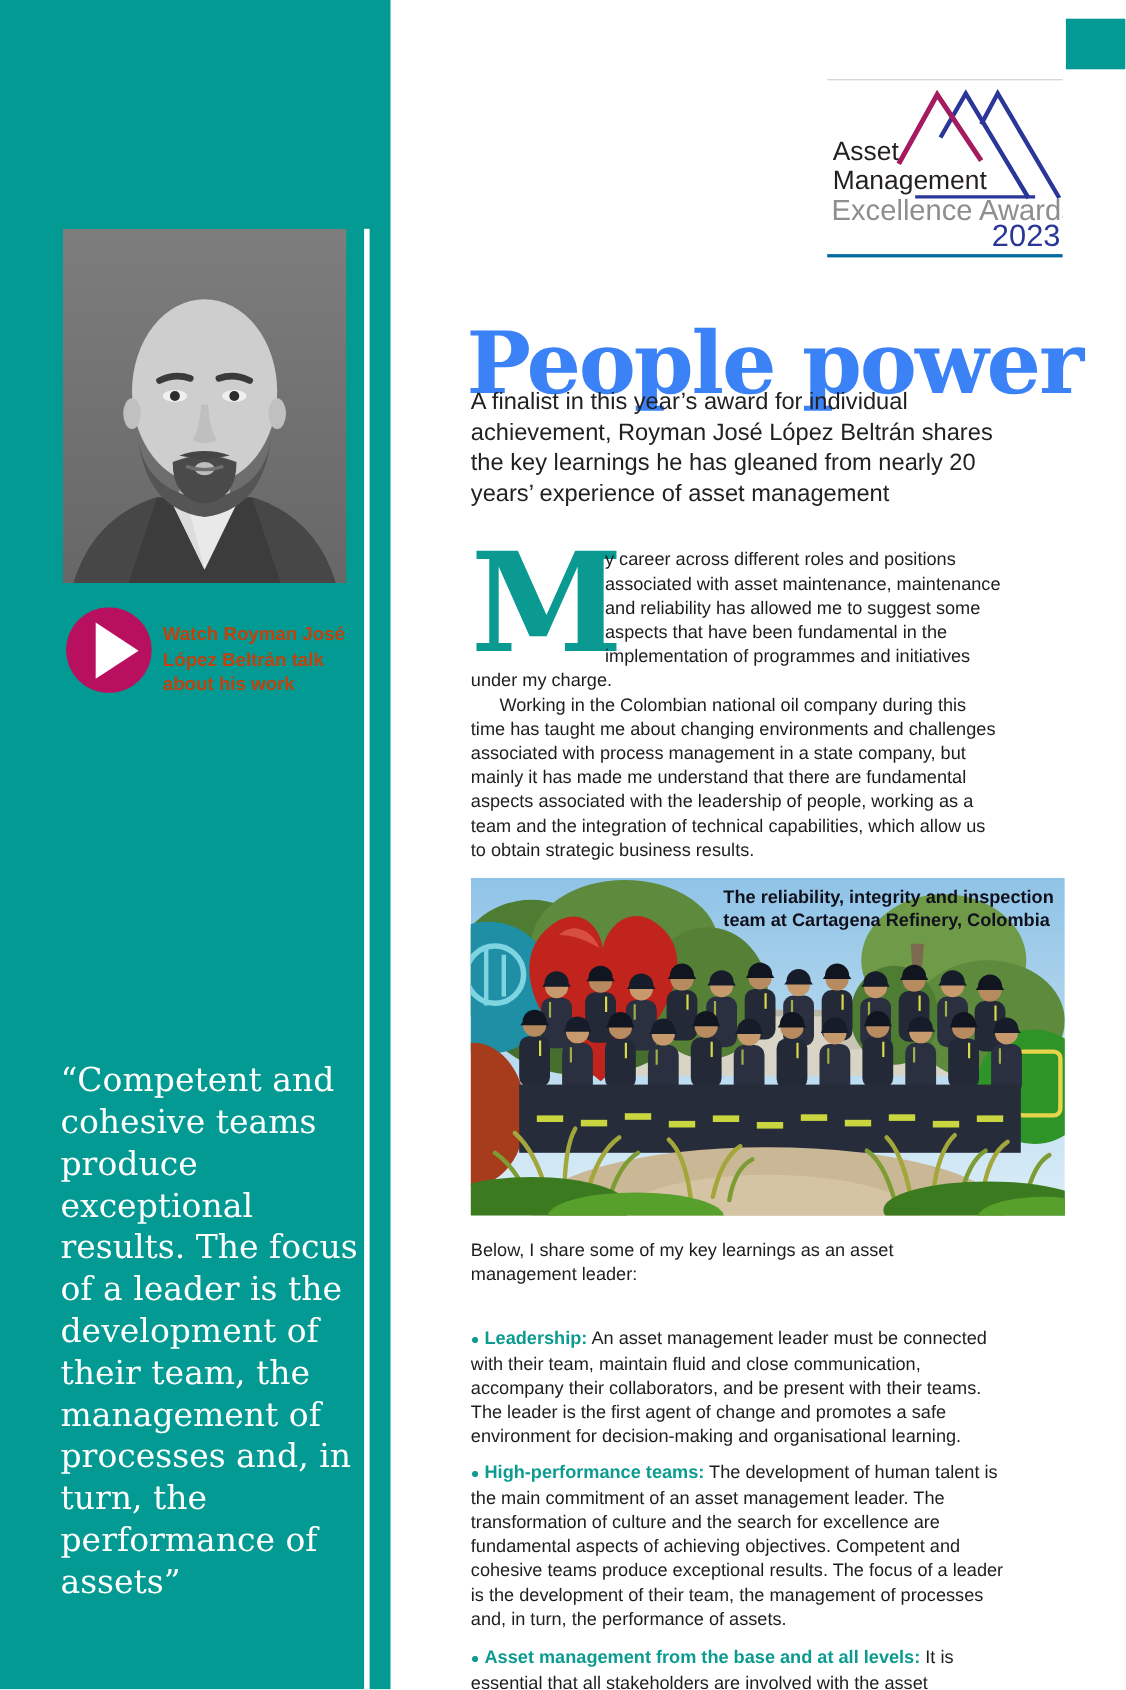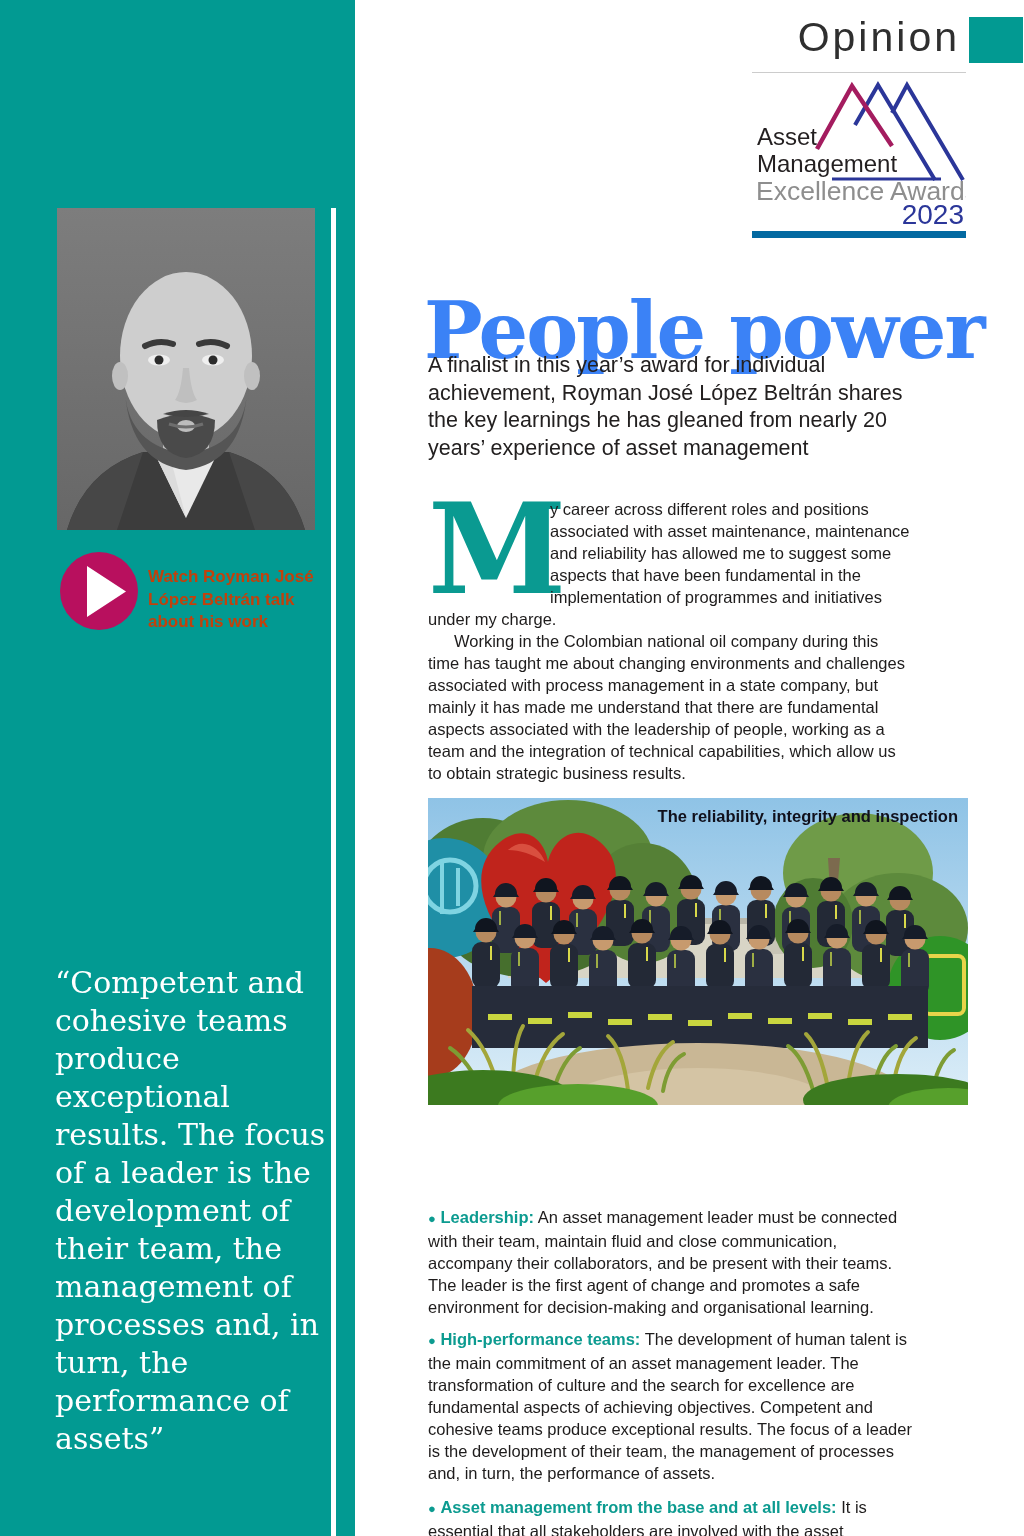--- a/index.html
+++ b/index.html
@@ -15,21 +15,21 @@
   .video-caption{position:absolute;left:88px;top:14px;width:185px;color:#c2410c;font-weight:bold;
                  font-size:17px;line-height:22.5px;}
   .pull-quote{position:absolute;left:55px;top:964px;width:275px;color:#ffffff;
               font-family:"DejaVu Serif",serif;font-size:30px;line-height:38px;font-weight:normal;}
 
   
   .opinion-label{position:absolute;right:64px;top:14px;font-size:41px;font-weight:300;color:#2f2f2f;
                  letter-spacing:3px;font-family:"Liberation Sans",sans-serif;}
   .teal-square{position:absolute;left:969px;top:17px;width:54px;height:46px;background:#029a92;}
   .awards-logo{position:absolute;left:752px;top:72px;width:214px;height:158px;
-               border-top:1px solid #cccccc;border-bottom:7px solid #0369a1;}
+               border-top:1px solid #cccccc;border-bottom:3px solid #0369a1;}
 
   
   .article-title{position:absolute;left:424px;top:238px;white-space:nowrap;color:#3b82f6;
                  font-family:"DejaVu Serif",serif;font-weight:bold;font-size:78px;line-height:82px;
                  letter-spacing:-2px;}
   .intro{position:absolute;left:428px;top:352px;width:500px;font-size:21.5px;line-height:27.5px;color:#232020;}
   .intro b{font-weight:normal;}
   .article-body{position:absolute;left:428px;top:498px;width:484px;font-size:16.5px;line-height:22px;color:#1e1c1c;}
   .dropcap{float:left;width:122px;height:108px;font-family:"DejaVu Serif",serif;font-weight:bold;
            font-size:125px;line-height:102px;color:#0a9a91;}
@@ -100,21 +100,20 @@
   <div class="video-block">
     <svg class="play-btn" width="78" height="78" viewBox="0 0 78 78">
       <circle cx="39" cy="39" r="39" fill="#b8105e"></circle>
       <polygon points="27,14 66,39.5 27,65" fill="#ffffff"></polygon>
     </svg>
     <div class="video-caption">Watch Royman José López Beltrán talk about his work</div>
   </div>
 
   <div class="pull-quote">“Competent and cohesive teams produce exceptional results. The focus of a leader is the development of their team, the management of processes and, in turn, the performance of assets”</div>
 
-  <div class="opinion-label">Opinion</div>
   <div class="teal-square"></div>
 
   <div class="awards-logo">
     <svg width="214" height="156" viewBox="0 0 214 156">
 
       <path d="M103 52 L126 12 L183 107" fill="none" stroke="#2b3699" stroke-width="4" stroke-linejoin="miter"></path>
       <path d="M140 40 L155 12 L211 107" fill="none" stroke="#2b3699" stroke-width="4"></path>
       <line x1="80" y1="106" x2="189" y2="106" stroke="#2b3699" stroke-width="3"></line>
 
       <path d="M65 76 L100 13 L140 73" fill="none" stroke="#a41c5f" stroke-width="4.5"></path>
@@ -249,23 +248,25 @@
         <path d="M445 292 Q452 258 468 248"></path>
           <path d="M505 290 Q512 260 526 252"></path>
       </g>
       <ellipse cx="55" cy="300" rx="90" ry="28" fill="#3c7a1f"></ellipse>
       <ellipse cx="150" cy="308" rx="80" ry="22" fill="#57a02c"></ellipse>
       <ellipse cx="470" cy="302" rx="95" ry="26" fill="#3c7a1f"></ellipse>
       <ellipse cx="520" cy="310" rx="60" ry="20" fill="#57a02c"></ellipse>
     </svg>
     <div class="photo-caption">
       <div>The reliability, integrity and inspection</div>
+      <div>team at Cartagena Refinery, Colombia</div>
     </div>
   </div>
 
+  <div class="below-intro">Below, I share some of my key learnings as an asset management leader:</div>
 
   <div class="bullet-para bullet-1">
     <span class="bullet-dot">●</span>
     <span class="bullet-label">Leadership:</span><span> An asset management leader must be connected with their team, maintain fluid and close communication, accompany their collaborators, and be present with their teams. The leader is the first agent of change and promotes a safe environment for decision-making and organisational learning.</span>
   </div>
 
   <div class="bullet-para bullet-2">
     <span class="bullet-dot">●</span>
     <span class="bullet-label">High-performance teams:</span><span> The development of human talent is the main commitment of an asset management leader. The transformation of culture and the search for excellence are fundamental aspects of achieving objectives. Competent and cohesive teams produce exceptional results. The focus of a leader is the development of their team, the management of processes and, in turn, the performance of assets.</span>
   </div>

